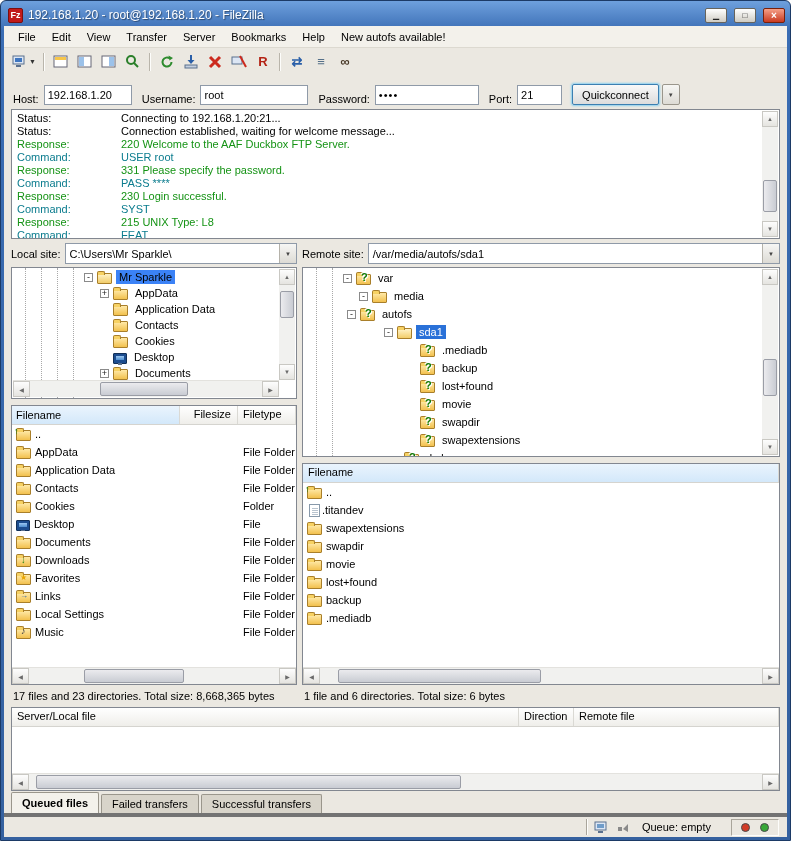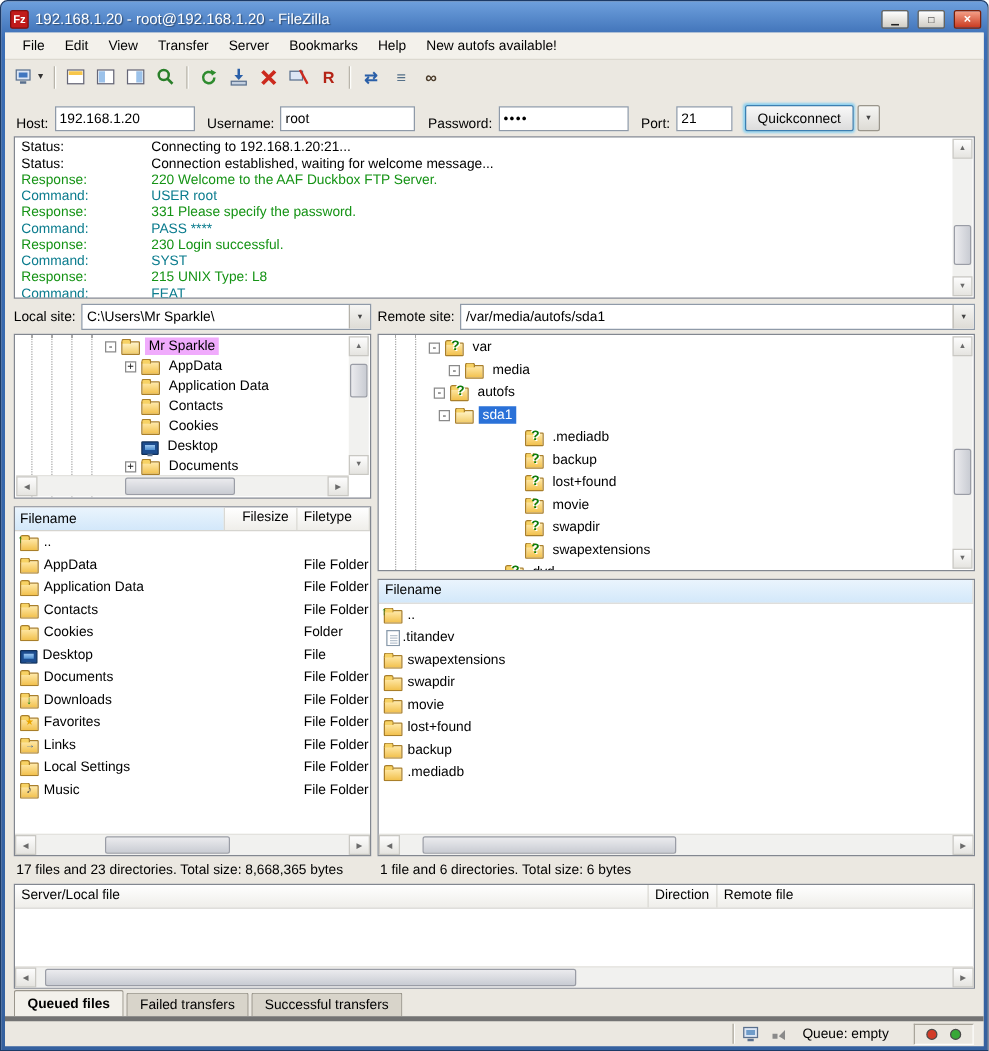--- a/index.html
+++ b/index.html
@@ -68,21 +68,21 @@
 .trows{position:absolute;top:1px;left:0;right:17px;bottom:0}
 .trow{display:flex;align-items:center;white-space:nowrap}
 .tree.tl .trow{height:16px}
 .tree.tr .trow{height:18px}
 .guide{position:absolute;top:0;bottom:0;width:0;border-left:1px dotted #a8a8a8}
 .ebox{width:9px;height:9px;border:1px solid #8a8a8a;background:#fff;flex:none;margin-right:4px;font-size:9px;line-height:7px;text-align:center;color:#222}
 .ebox.plus::before{content:"+"}
 .ebox.minus::before{content:"-"}
 .espace{width:13px;flex:none}
 .tlabel{padding:0 3px;line-height:14px}
-.sel-local{background:#f0abfc;color:#000}
+.sel-local{background:#3b82f6;color:#000}
 .sel-remote{background:#2a71d8;color:#fff}
 
 
 .icon{flex:none;margin-right:4px;position:relative;display:inline-block}
 .i-folder{width:15px;height:11px;background:linear-gradient(#ffe9a8,#f2c14e);border:1px solid #a97f2a;border-radius:1px;margin-top:3px}
 .i-folder::before{content:"";position:absolute;top:-3px;left:-1px;width:6px;height:3px;background:#f7d264;border:1px solid #a97f2a;border-bottom:none;border-radius:2px 2px 0 0}
 .i-folder.open{background:linear-gradient(#fff3c8,#f2cd6a)}
 .i-folder.q::after{content:"?";position:absolute;left:4px;top:-4px;font-weight:bold;font-size:11px;color:#0c7c0c;text-shadow:1px 1px 0 #fff,-1px -1px 0 #fff}
 .i-folder.up::after{content:"↑";position:absolute;left:-3px;top:-5px;font-weight:bold;font-size:9px;color:#0c7c0c}
 .i-folder.dl::after{content:"↓";position:absolute;left:4px;top:-2px;font-weight:bold;font-size:9px;color:#0c7c0c}
@@ -224,21 +224,21 @@
       <button class="tbtn">
         <span class="gl" style="color:#557089">≡</span>
       </button>
       <button class="tbtn">
         <span class="gl" style="color:#4a3b2a">∞</span>
       </button>
     </div>
 
     <div class="quickbar">
       <span class="qlabel first">Host:</span>
-      <input class="qinput" style="width: 112px;" value="192.168.1.20">
+      <input class="qinput" style="width: 88px;" value="192.168.1.20">
       <span class="qlabel">Username:</span>
       <input class="qinput" style="width: 108px;" value="root">
       <span class="qlabel">Password:</span>
       <input class="qinput pw" style="width: 104px;" value="••••">
       <span class="qlabel">Port:</span>
       <input class="qinput" style="width: 45px;" value="21">
       <button class="qc-btn">Quickconnect</button>
       <button class="qc-dd">
           <span>▼</span>
         </button>
@@ -504,21 +504,21 @@
             <div class="trow" style="padding-left:56px">
               <span class="ebox minus"></span>
               <span class="icon i-folder"></span>
               <span class="tlabel">media</span>
             </div>
             <div class="trow" style="padding-left:44px">
               <span class="ebox minus"></span>
               <span class="icon i-folder q"></span>
               <span class="tlabel">autofs</span>
             </div>
-            <div class="trow" style="padding-left:48px">
+            <div class="trow" style="padding-left:81px">
               <span class="ebox minus"></span>
               <span class="icon i-folder open"></span>
               <span class="tlabel sel-remote">sda1</span>
             </div>
             <div class="trow" style="padding-left:104px">
               <span class="espace"></span>
               <span class="icon i-folder q"></span>
               <span class="tlabel">.mediadb</span>
             </div>
             <div class="trow" style="padding-left:104px">

